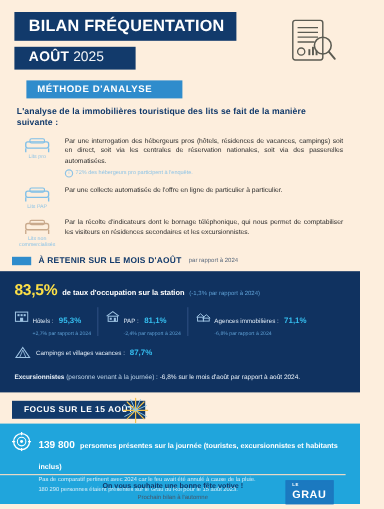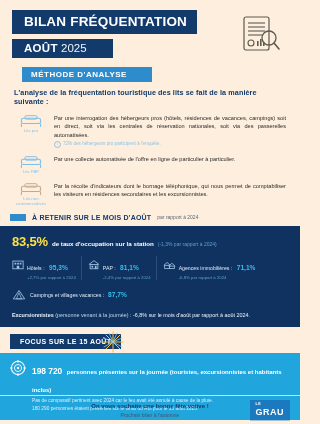--- a/index.html
+++ b/index.html
@@ -129,21 +129,21 @@
   .lb-ico{flex:0 0 16px;}
   .lb-big{font-size:8.4px;font-weight:bold;}
   .lb-lbl{font-size:6px;font-weight:bold;}
   .lb-note{font-size:4.8px;color:#d7effa;margin-top:2px;line-height:1.4;}
 
   
   .resume{padding:8px 14px 0 14px;}
 
   
   .footer{
-    position:absolute;left:0;right:0;bottom:0;height:28px;
+    position:absolute;left:0;right:12px;bottom:0;height:28px;
     border-top:1px solid #e7d9c6;display:flex;align-items:center;
     justify-content:center;
   }
   .footer .f1{font-size:6px;font-weight:bold;color:#123a6b;text-align:center;}
   .footer .f2{font-size:5px;color:#44566b;text-align:center;margin-top:3px;}
   .logo{
     position:absolute;right:10px;top:50%;transform:translateY(-50%);
     background:#1b79c0;color:#fff;font-weight:bold;font-size:9px;
     padding:2px 5px;letter-spacing:.5px;border:1px solid #1b79c0;
   }
@@ -175,21 +175,21 @@
         <circle cx="33" cy="24" r="7" fill="none" stroke="#5b5b52" stroke-width="1.3"></circle>
         <line x1="38" y1="29" x2="43" y2="35" stroke="#5b5b52" stroke-width="1.6" stroke-linecap="round"></line>
       </svg>
     </div>
   </div>
 
   
   <div class="sec-label">MÉTHODE D'ANALYSE</div>
 
   <div class="method">
-    <h3>L'analyse de la fréquentation touristique des lits se fait de la manière suivante :</h3>
+    <h3>L'analyse de la immobilières touristique des lits se fait de la manière suivante :</h3>
 
     <div class="m-row">
       <div class="m-ico">
         <svg viewBox="0 0 30 18" width="26" height="16">
           <rect x="4" y="7" width="22" height="6" rx="2" fill="none" stroke="#7fbfe8" stroke-width="1.3"></rect>
           <rect x="8" y="4" width="14" height="4" rx="1.5" fill="none" stroke="#7fbfe8" stroke-width="1.1"></rect>
           <line x1="4" y1="13" x2="4" y2="17" stroke="#7fbfe8" stroke-width="1.3"></line>
           <line x1="26" y1="13" x2="26" y2="17" stroke="#7fbfe8" stroke-width="1.3"></line>
         </svg>
         <span class="cap">Lits pro</span>
@@ -351,21 +351,21 @@
         <circle cx="9" cy="9" r="7.5" fill="none" stroke="#ffffff" stroke-width="1.2"></circle>
         <circle cx="9" cy="9" r="4" fill="none" stroke="#ffffff" stroke-width="1"></circle>
         <circle cx="9" cy="9" r="1.4" fill="#ffffff"></circle>
         <line x1="9" y1="0" x2="9" y2="3" stroke="#fff" stroke-width="1.2"></line>
         <line x1="9" y1="15" x2="9" y2="18" stroke="#fff" stroke-width="1.2"></line>
         <line x1="0" y1="9" x2="3" y2="9" stroke="#fff" stroke-width="1.2"></line>
         <line x1="15" y1="9" x2="18" y2="9" stroke="#fff" stroke-width="1.2"></line>
       </svg>
     </span>
     <span>
-      <span class="lb-big">198 720</span>
+      <span class="lb-big">139 800</span>
       <span class="lb-lbl">personnes présentes sur la journée (touristes, excursionnistes et habitants inclus)</span>
       <div class="lb-note">Pas de comparatif pertinent avec 2024 car le feu avait été annulé à cause de la pluie.</div>
       <div class="lb-note">180 290 personnes étaient présentes sur le Grau du Roi pour le 15 août 2023.</div>
     </span>
   </div>
 
   
   <div class="resume">
     
     

